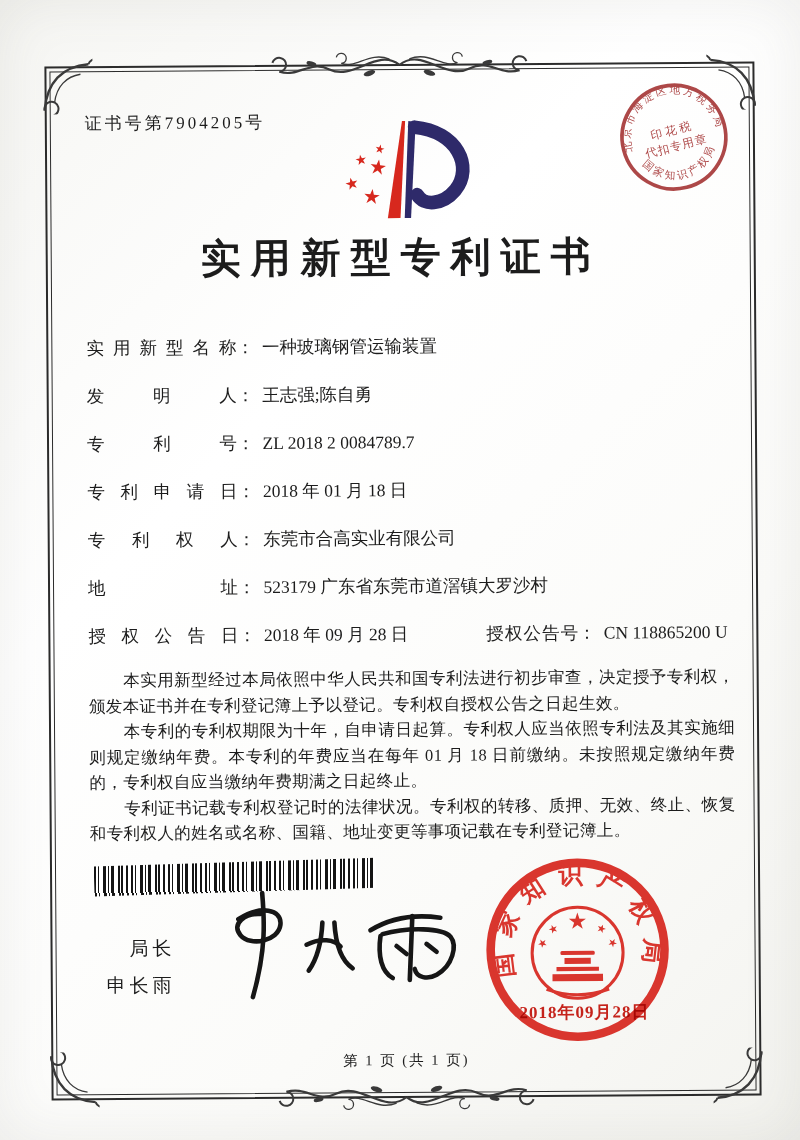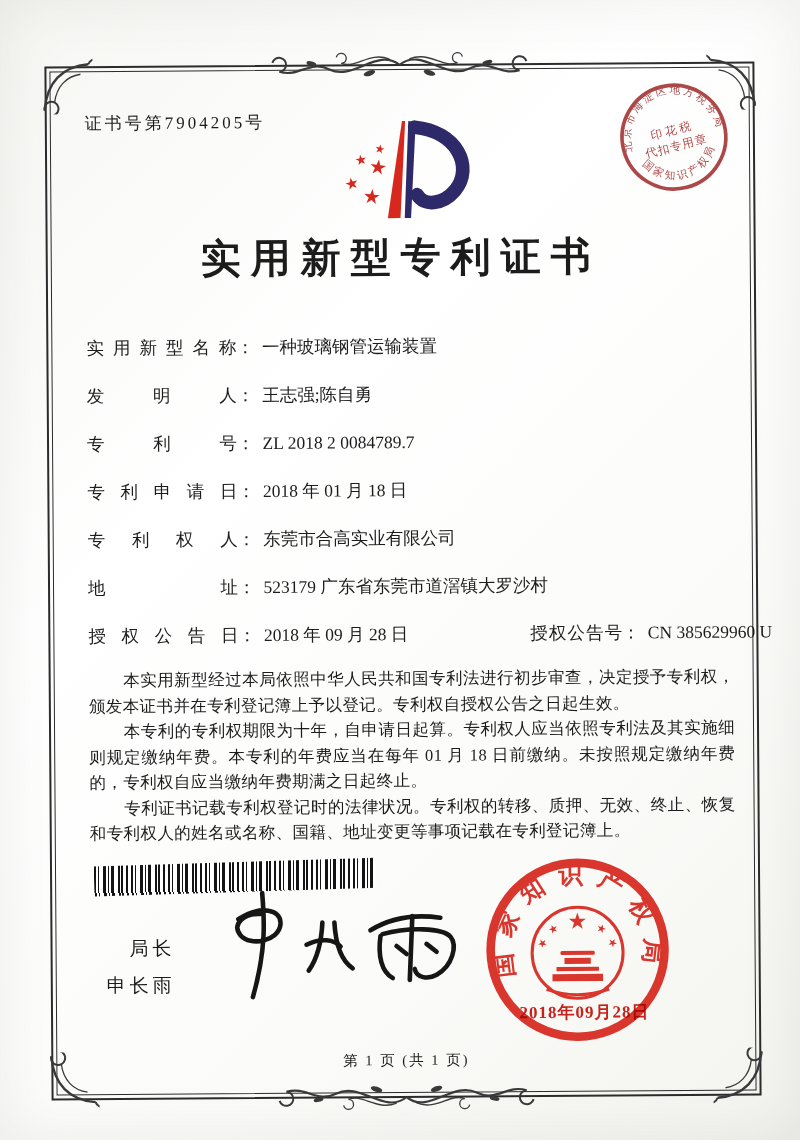--- a/index.html
+++ b/index.html
@@ -34,21 +34,21 @@
     position:absolute;left:0;top:164px;width:100%;text-align:center;
     font-size:40px;font-weight:700;letter-spacing:10px;
   }
   
   .fields{position:absolute;left:38px;top:268px;width:650px;font-size:17.5px;}
   .frow{height:28px;margin-bottom:20px;white-space:nowrap;}
   .flabel{display:inline-block;width:150px;text-align:justify;text-align-last:justify;vertical-align:top;}
   .fcolon{display:inline-block;margin-right:8px;}
   .frow.split{display:flex;}
   .frow.split .pair2{margin-left:78px;}
-  .frow.split .pair2 .flabel{width:92px;margin-left:44px;}
+  .frow.split .pair2 .flabel{width:92px;}
   
   .paras{position:absolute;left:38px;top:600px;width:646px;
     font-size:16.5px;line-height:25.5px;text-align:justify;letter-spacing:.4px;}
   .paras p{margin:0;text-indent:2.1em;}
   
   .barcode{
     position:absolute;left:42px;top:795px;width:282px;height:30px;
     transform:rotate(-1.4deg);
     background:repeating-linear-gradient(90deg,
       #141414 0 2px,#fff 2px 4px,#141414 4px 5px,#fff 5px 9px,
@@ -165,21 +165,21 @@
         <span class="flabel">专利权人</span><span class="fcolon">：</span><span class="fvalue">东莞市合高实业有限公司</span>
       </div>
       <div class="frow">
         <span class="flabel">地址</span><span class="fcolon">：</span><span class="fvalue">523179 广东省东莞市道滘镇大罗沙村</span>
       </div>
       <div class="frow split">
         <span class="pair1">
           <span class="flabel">授权公告日</span><span class="fcolon">：</span><span class="fvalue">2018 年 09 月 28 日</span>
         </span>
         <span class="pair2">
-          <span class="flabel">授权公告号</span><span class="fcolon">：</span><span class="fvalue">CN 385629960 U</span>
+          <span class="flabel">授权公告号</span><span class="fcolon">：</span><span class="fvalue">CN 118865200 U</span>
         </span>
       </div>
     </div>
 
     <div class="paras">
       <p>本实用新型经过本局依照中华人民共和国专利法进行初步审查，决定授予专利权，颁发本证书并在专利登记簿上予以登记。专利权自授权公告之日起生效。</p>
       <p>本专利的专利权期限为十年，自申请日起算。专利权人应当依照专利法及其实施细则规定缴纳年费。本专利的年费应当在每年 01 月 18 日前缴纳。未按照规定缴纳年费的，专利权自应当缴纳年费期满之日起终止。</p>
       <p>专利证书记载专利权登记时的法律状况。专利权的转移、质押、无效、终止、恢复和专利权人的姓名或名称、国籍、地址变更等事项记载在专利登记簿上。</p>
     </div>
 

